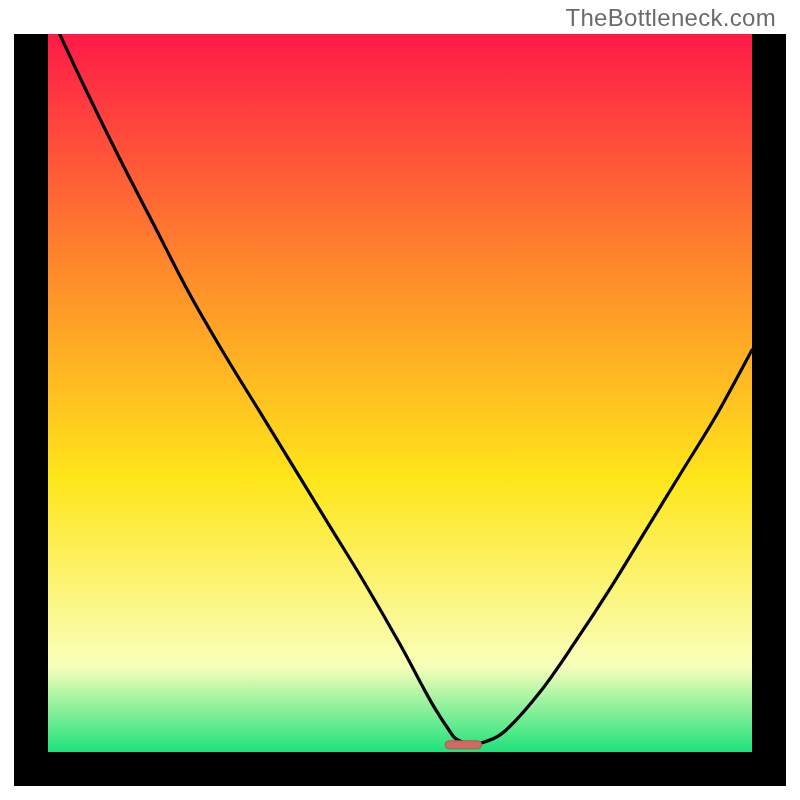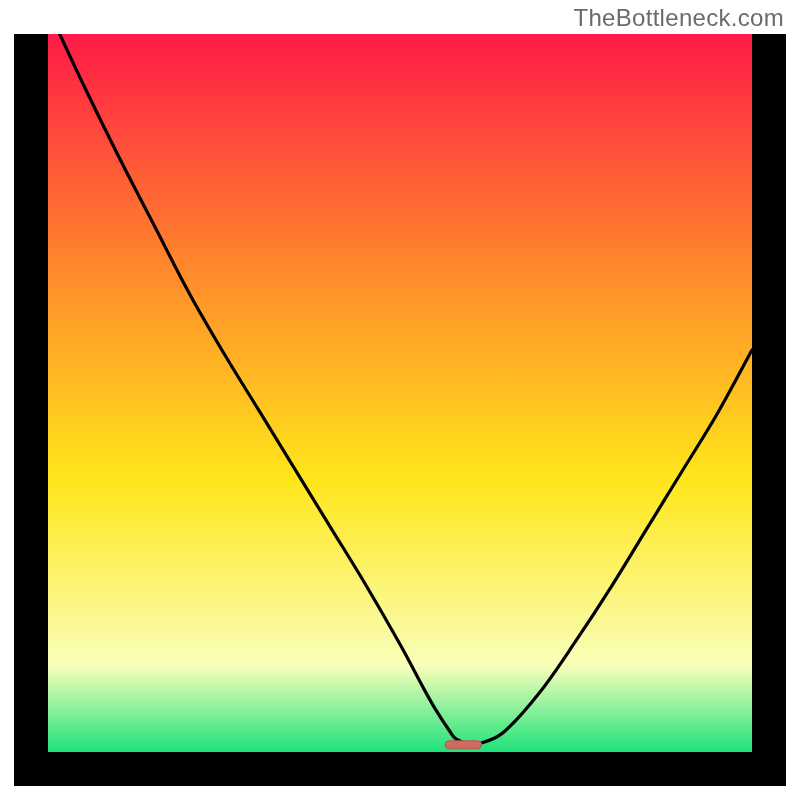--- a/index.html
+++ b/index.html
@@ -13,21 +13,21 @@
   }
   .frame {
     position: relative;
     width: 800px;
     height: 800px;
     box-sizing: border-box;
   }
   .watermark {
     position: absolute;
     top: 4px;
-    right: 16px;
+    right: 24px;
     font-size: 24px;
     font-weight: 500;
     color: #6b6b6b;
     letter-spacing: 0.3px;
     z-index: 30;
   }
   .plot {
     position: absolute;
     left: 14px;
     top: 34px;

